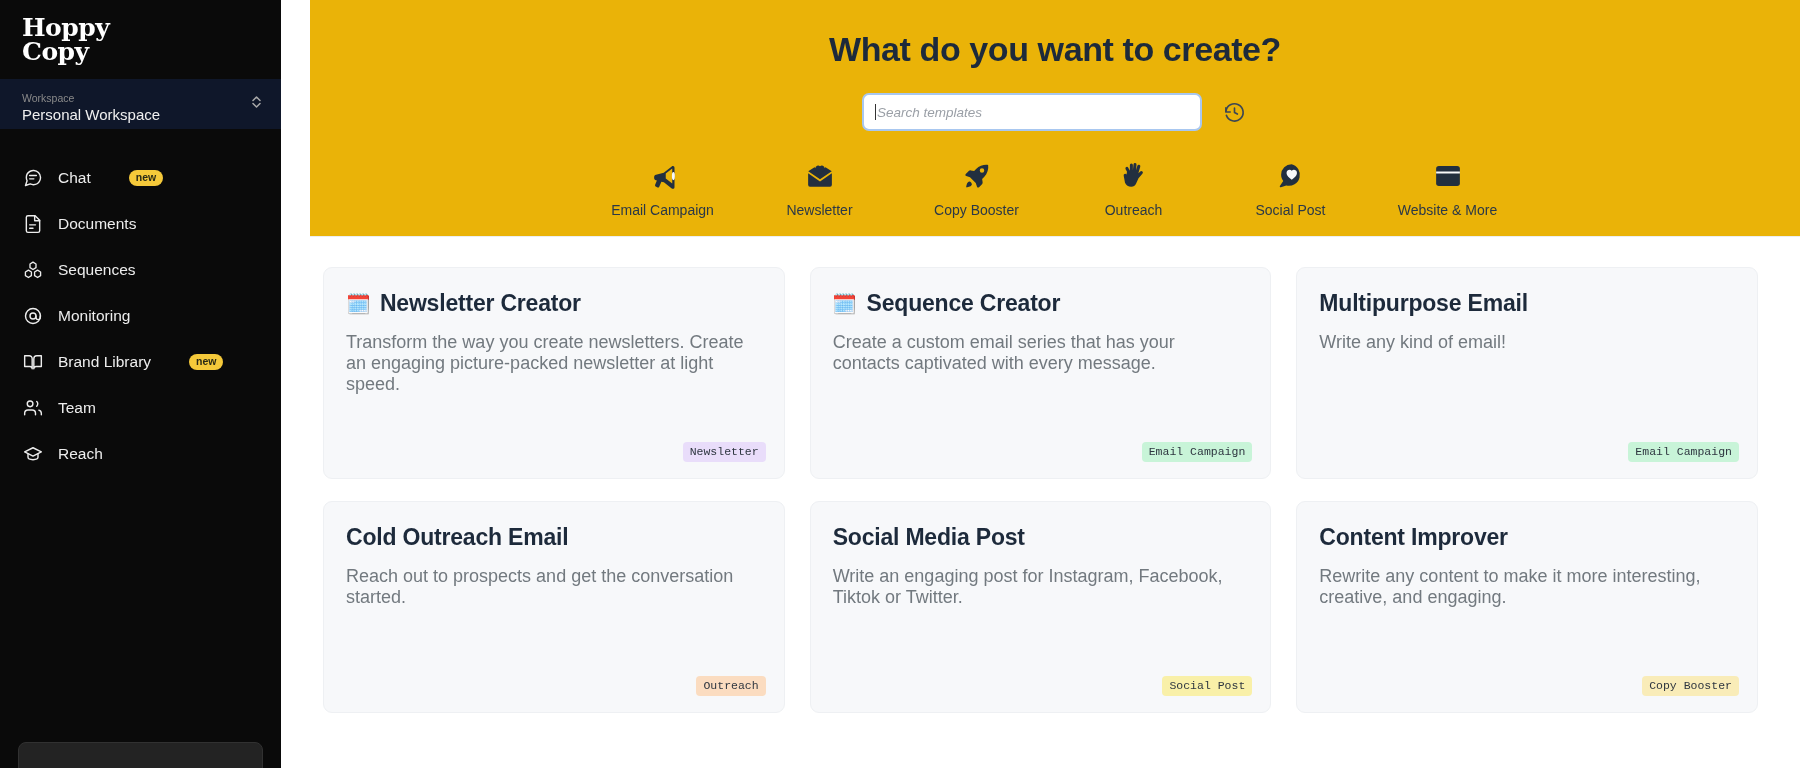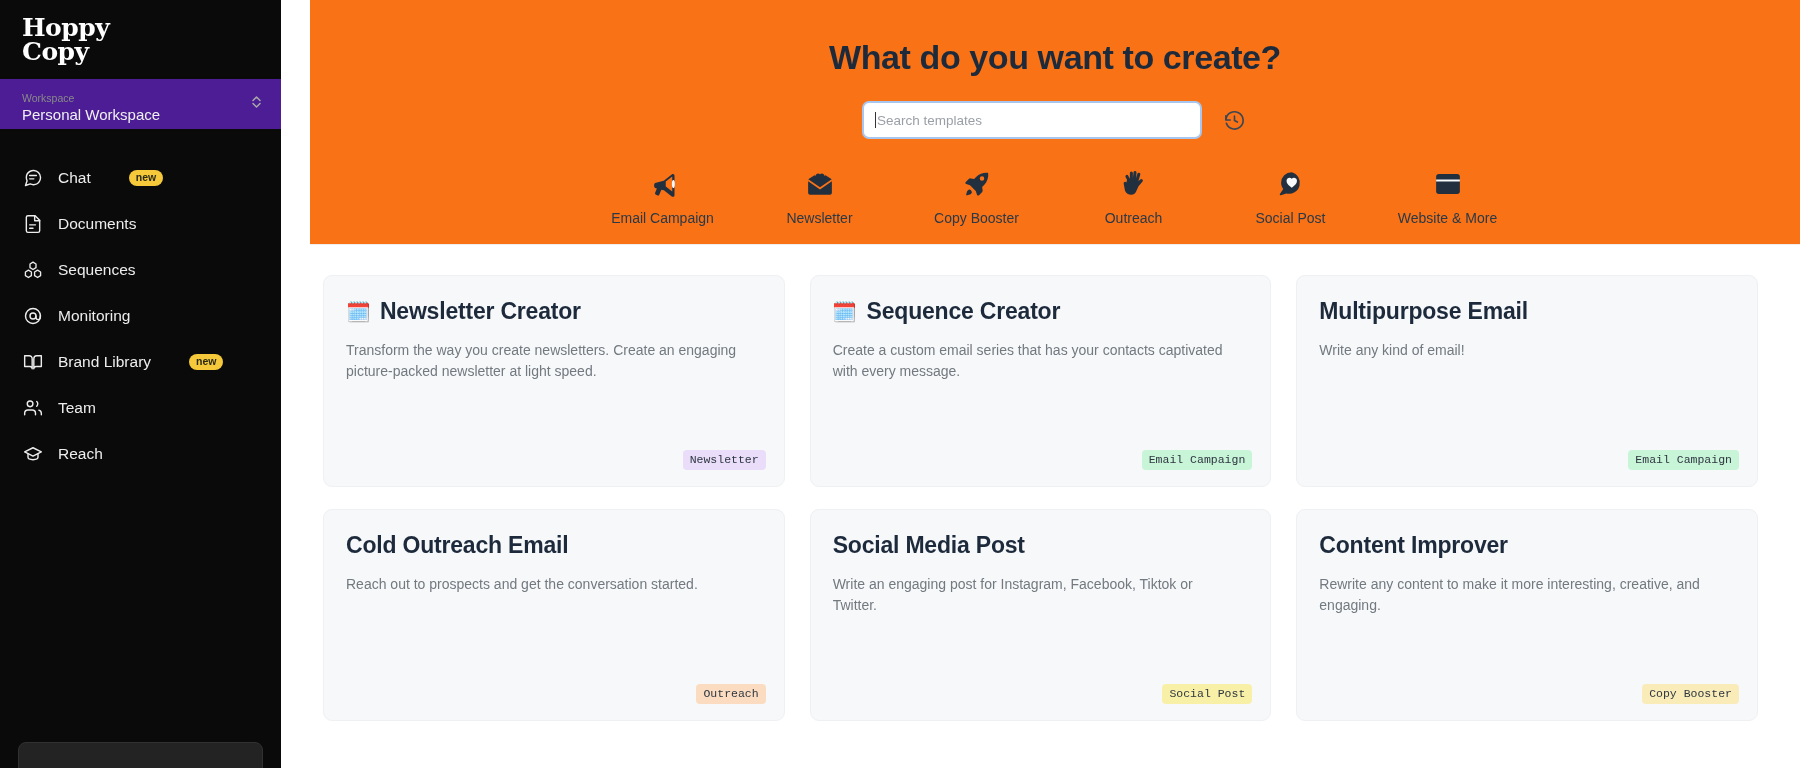--- a/index.html
+++ b/index.html
@@ -26,21 +26,21 @@
   }
   .logo {
     font-family: "DejaVu Serif", serif;
     font-weight: bold;
     color: #ffffff;
     font-size: 25px;
     line-height: 0.95;
     letter-spacing: -0.5px;
   }
   .workspace {
-    background: #4c1d95;
+    background: #0f172a;
     height: 50px;
     padding: 6px 22px 0 22px;
     display: flex; flex-direction: column; justify-content: center;
     position: relative;
     cursor: pointer;
   }
   .workspace-label { font-size: 10.5px; color: #8a8a8a; line-height: 14px; }
   .workspace-name { font-size: 15px; color: #f0f0f0; line-height: 19px; }
   .workspace-chevrons {
     position: absolute; right: 18px; top: 50%; transform: translateY(-50%);
@@ -67,23 +67,23 @@
   .sidebar-bottom {
     position: absolute; left: 18px; right: 18px; bottom: -8px;
     height: 34px; border-radius: 8px;
     background: #232323;
     border: 1px solid #313131;
   }
 
   
   .main { flex: 1; height: 768px; overflow: hidden; background: #ffffff; position: relative; }
   .hero {
-    background: #f97316;
+    background: #eab308;
     border-bottom: 1px solid #eceef0;
-    padding-top: 38px;
+    padding-top: 30px;
     padding-bottom: 18px;
     margin-left: 29px;
   }
   .hero-title {
     text-align: center;
     font-size: 34px;
     font-weight: bold;
     color: #1d2a3b;
     letter-spacing: -0.4px;
   }
@@ -98,21 +98,21 @@
     border: 2px solid #a8c7f0;
     border-radius: 7px;
     display: flex; align-items: center;
     padding: 0 11px;
     position: relative;
   }
   .caret {
     width: 1px; height: 16px; background: #333;
     margin-right: 1px;
   }
-  .search-ph { font-size: 13.5px; color: #9a9fa6; }
+  .search-ph { font-size: 13.5px; color: #9a9fa6; font-style: italic; }
   .history-btn {
     width: 28px; height: 28px;
     display: flex; align-items: center; justify-content: center;
     color: #3b4654; cursor: pointer;
   }
   .cats {
     display: flex; justify-content: center;
     gap: 0px;
     margin-top: 30px;
   }
@@ -140,21 +140,21 @@
     position: relative;
     cursor: pointer;
   }
   .card-head { display: flex; align-items: center; gap: 9px; }
   .card-emoji { font-size: 20px; line-height: 22px; }
   .card-title {
     font-size: 23px; font-weight: bold; color: #1d2a3b; letter-spacing: -0.2px;
   }
   .card-desc {
     margin-top: 15px;
-    font-size: 14px; line-height: 21px; color: #72797f;
+    font-size: 18px; line-height: 21px; color: #72797f;
     max-width: 400px;
   }
   .card-tag {
     position: absolute; right: 18px; bottom: 16px;
     font-family: "Liberation Mono", monospace;
     font-size: 11.5px;
     padding: 3px 7px 4px 7px;
     border-radius: 4px;
     color: #2e3640;
   }

